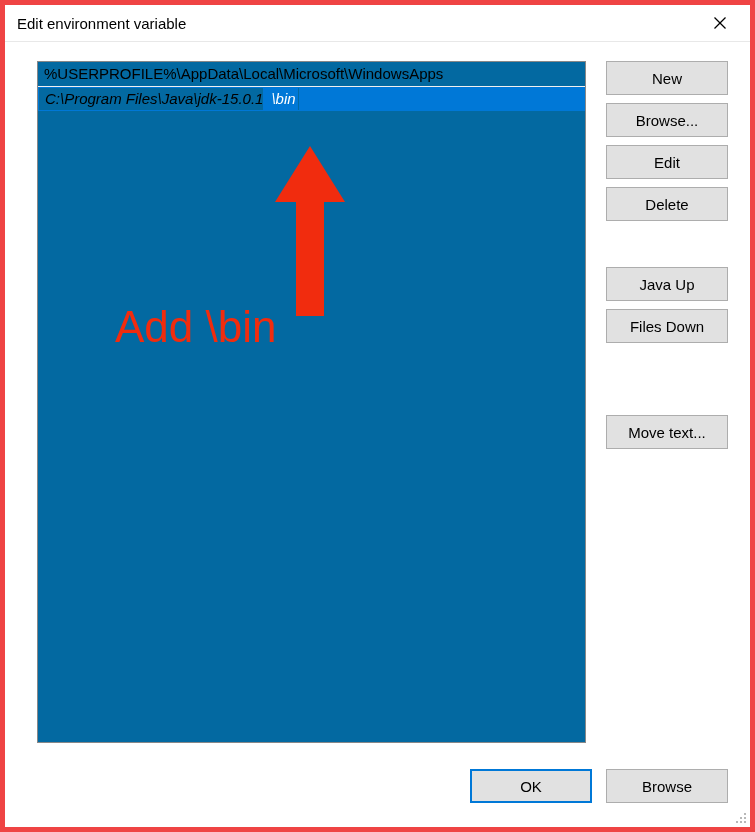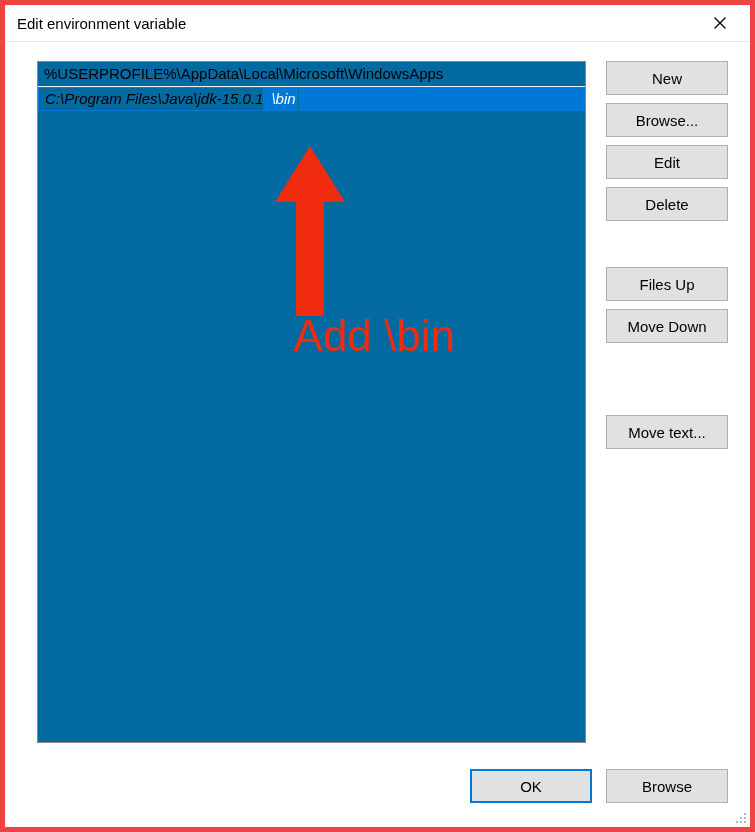--- a/index.html
+++ b/index.html
@@ -151,28 +151,28 @@
     position: absolute;
     left: 140px;
     top: -45px;
   }
   .annotation .arrow-svg polygon,
   .annotation .arrow-svg rect {
     fill: #f12c0e;
   }
   .annotation .text {
     position: absolute;
-    top: 120px;
+    top: 111px;
     left: -20px;
     width: 340px;
     font-size: 44px;
     line-height: 1.15;
     color: #f12c0e;
     font-family: "Segoe UI", sans-serif;
-    text-align: right;
+    text-align: left;
   }
 </style>
 </head>
 <body>
 
 <div class="window">
 
   <div class="titlebar">
     <span class="title">Edit environment variable</span>
     <span class="spacer"></span>
@@ -197,22 +197,22 @@
             <span class="rest"></span>
         </div>
       </div>
 
       <div class="button-col">
         <button class="btn">New</button>
         <button class="btn">Browse...</button>
         <button class="btn">Edit</button>
         <button class="btn">Delete</button>
         <div class="col-gap-sm"></div>
-        <button class="btn">Files Up</button>
-        <button class="btn">Move Down</button>
+        <button class="btn">Java Up</button>
+        <button class="btn">Files Down</button>
         <div class="col-gap-lg"></div>
         <button class="btn">Move text...</button>
       </div>
 
     </div>
 
     <div class="footer">
       <button class="btn primary">OK</button>
       <button class="btn">Browse</button>
     </div>

